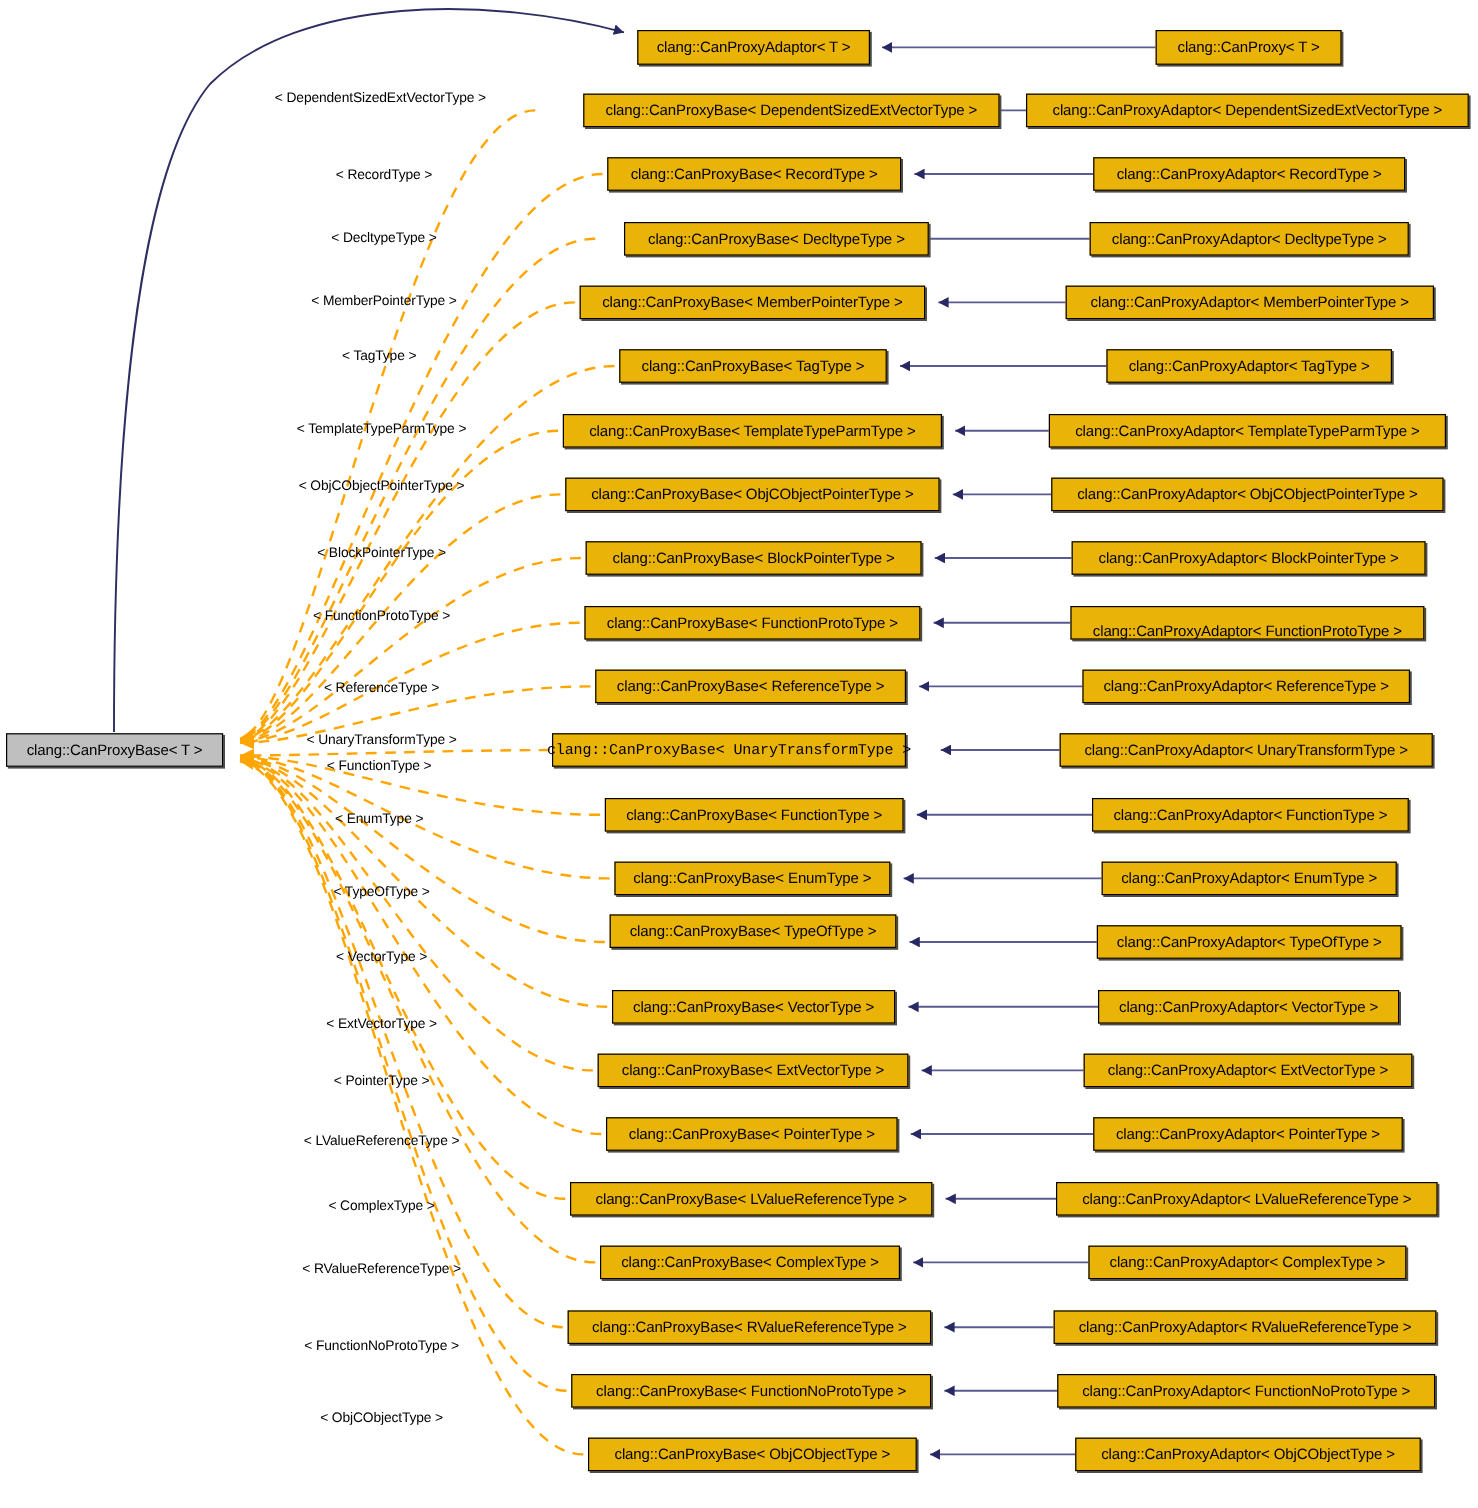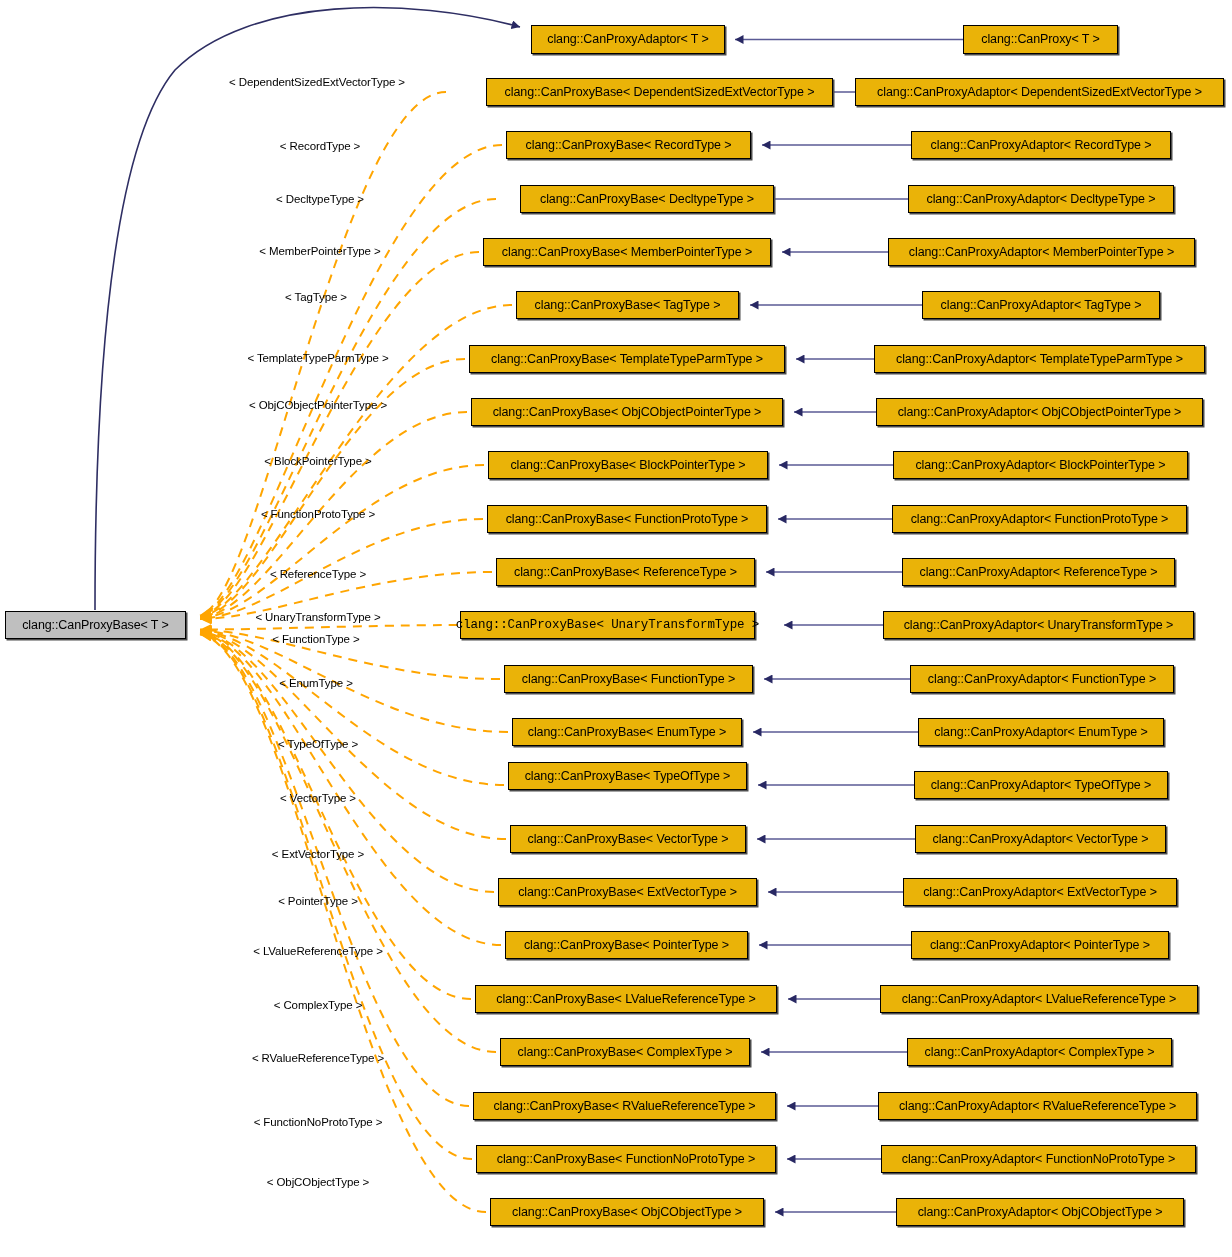--- a/index.html
+++ b/index.html
@@ -173,21 +173,21 @@
       </div>
       <div class="node-box" style="left: 488px; top: 451px; width: 280px; height: 28px;">
         <span>clang::CanProxyBase&lt; BlockPointerType &gt;</span>
       </div>
       <div class="node-box" style="left: 893px; top: 451px; width: 295px; height: 28px;">
         <span>clang::CanProxyAdaptor&lt; BlockPointerType &gt;</span>
       </div>
       <div class="node-box" style="left: 487px; top: 505px; width: 280px; height: 28px;">
         <span>clang::CanProxyBase&lt; FunctionProtoType &gt;</span>
       </div>
-      <div class="node-box" style="left: 892px; top: 505px; width: 295px; height: 28px;">
+      <div class="node-box" style="left: 892px; top: 505px; width: 295px; height: 28px; align-items: flex-end;">
         <span>clang::CanProxyAdaptor&lt; FunctionProtoType &gt;</span>
       </div>
       <div class="node-box" style="left: 496px; top: 558px; width: 259px; height: 28px;">
         <span>clang::CanProxyBase&lt; ReferenceType &gt;</span>
       </div>
       <div class="node-box" style="left: 902px; top: 558px; width: 273px; height: 28px;">
         <span>clang::CanProxyAdaptor&lt; ReferenceType &gt;</span>
       </div>
       <div class="node-box" style="left: 460px; top: 611px; width: 295px; height: 28px; font-family: Liberation Mono, monospace;">
         <span>clang::CanProxyBase&lt; UnaryTransformType &gt;</span>

